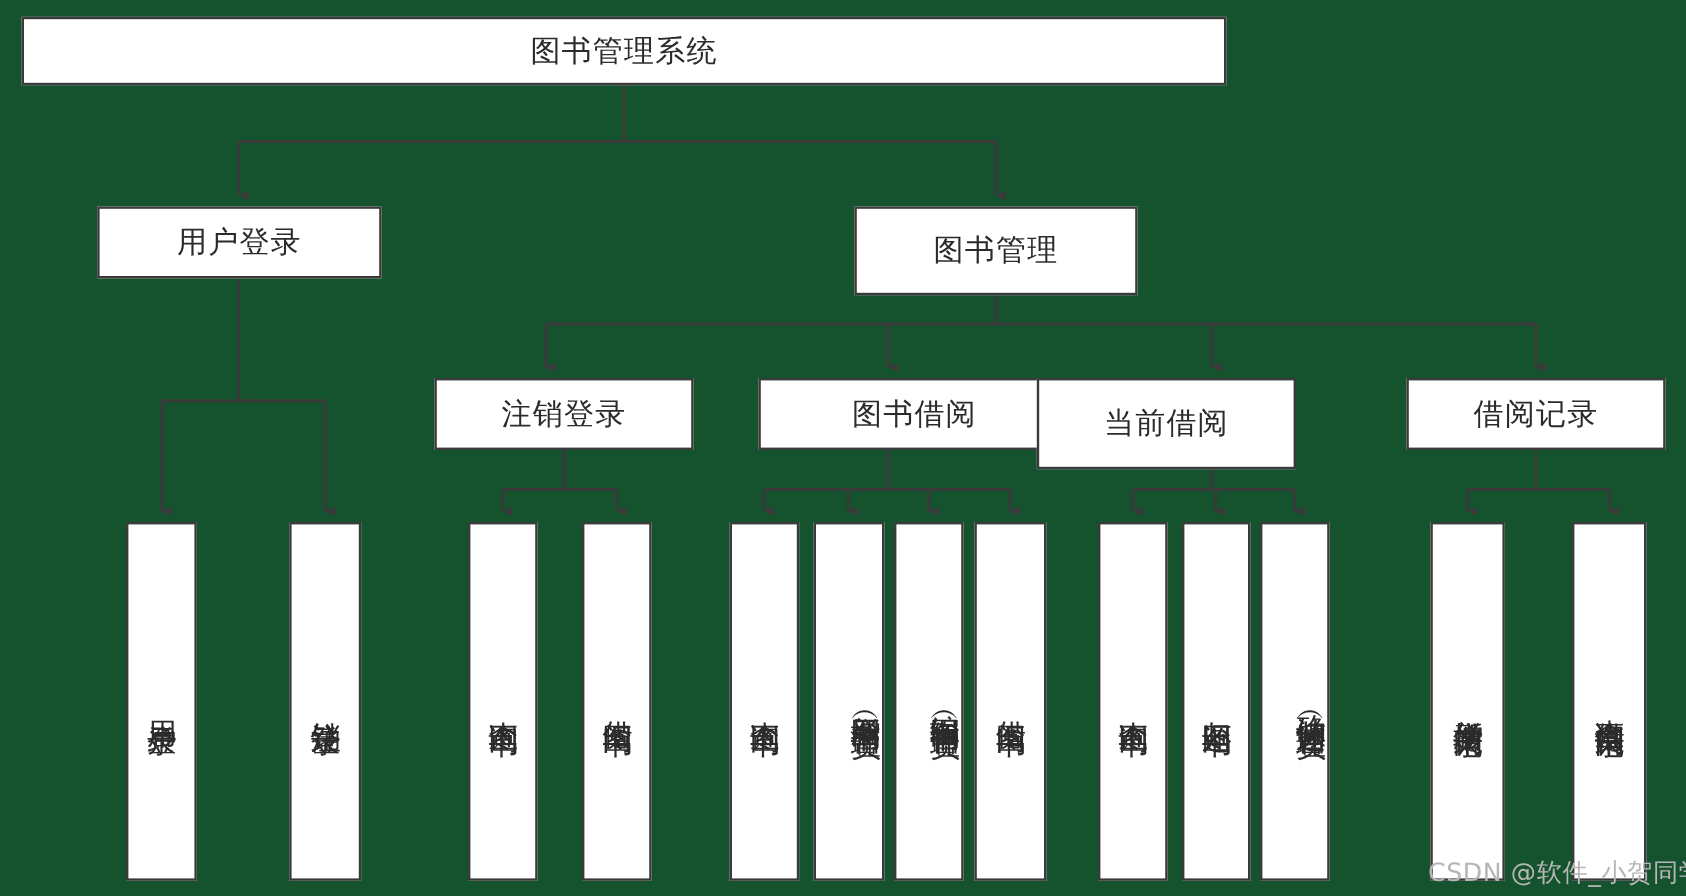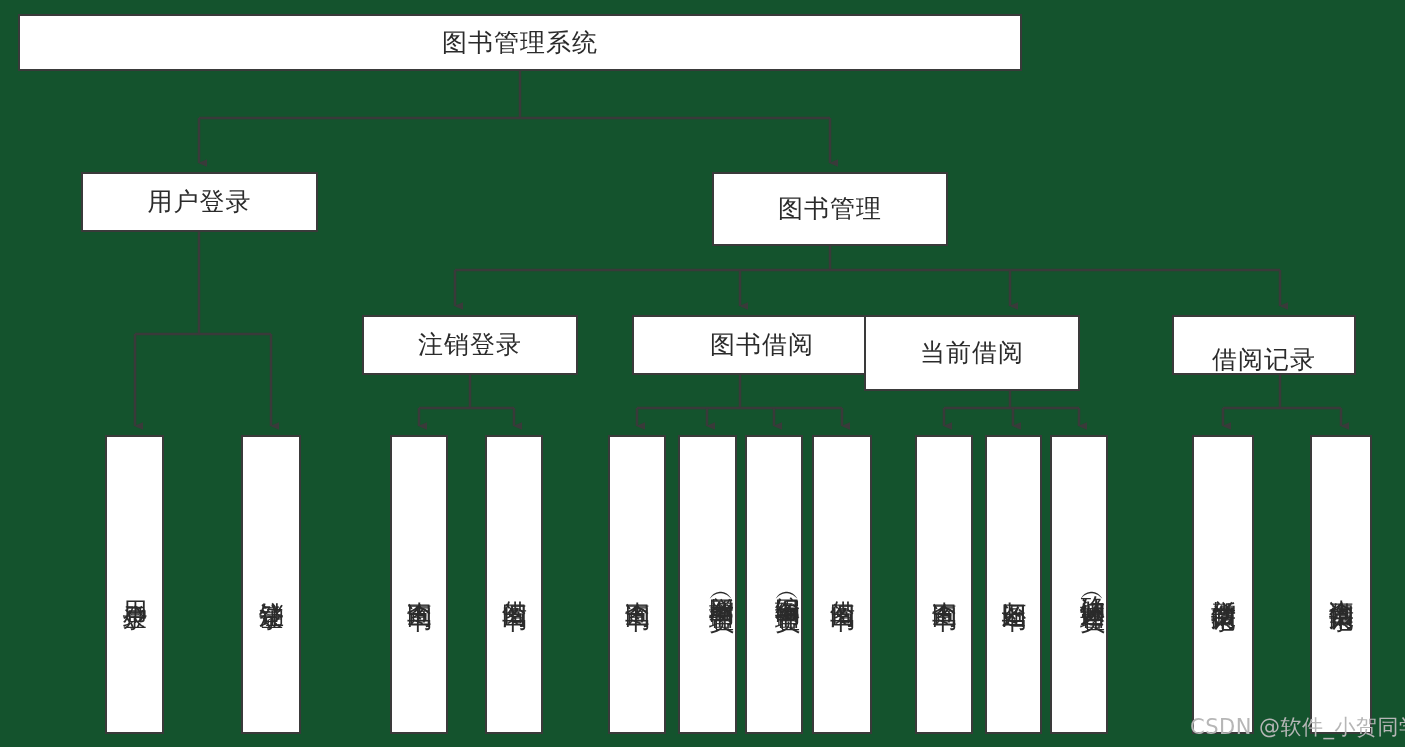--- a/index.html
+++ b/index.html
@@ -127,21 +127,21 @@
       </div>
       <div class="node horiz" style="left: 362px; top: 315px; width: 216px; height: 60px;">
         <span>注销登录</span>
       </div>
       <div class="node horiz" style="left: 632px; top: 315px; width: 260px; height: 60px;">
         <span>图书借阅</span>
       </div>
       <div class="node horiz" style="left: 864px; top: 315px; width: 216px; height: 76px;">
         <span>当前借阅</span>
       </div>
-      <div class="node horiz" style="left: 1172px; top: 315px; width: 184px; height: 60px; align-items: flex-end;">
+      <div class="node horiz" style="left: 1172px; top: 315px; width: 216px; height: 60px;">
         <span>借阅记录</span>
       </div>
       <div class="node vert" style="left: 105px; top: 435px; width: 59px; height: 299px;">
         <span class="vtxt">用户登录</span>
       </div>
       <div class="node vert" style="left: 241px; top: 435px; width: 60px; height: 299px;">
         <span class="vtxt">注销登录</span>
       </div>
       <div class="node vert" style="left: 390px; top: 435px; width: 58px; height: 299px;">
         <span class="vtxt">查询图书</span>

